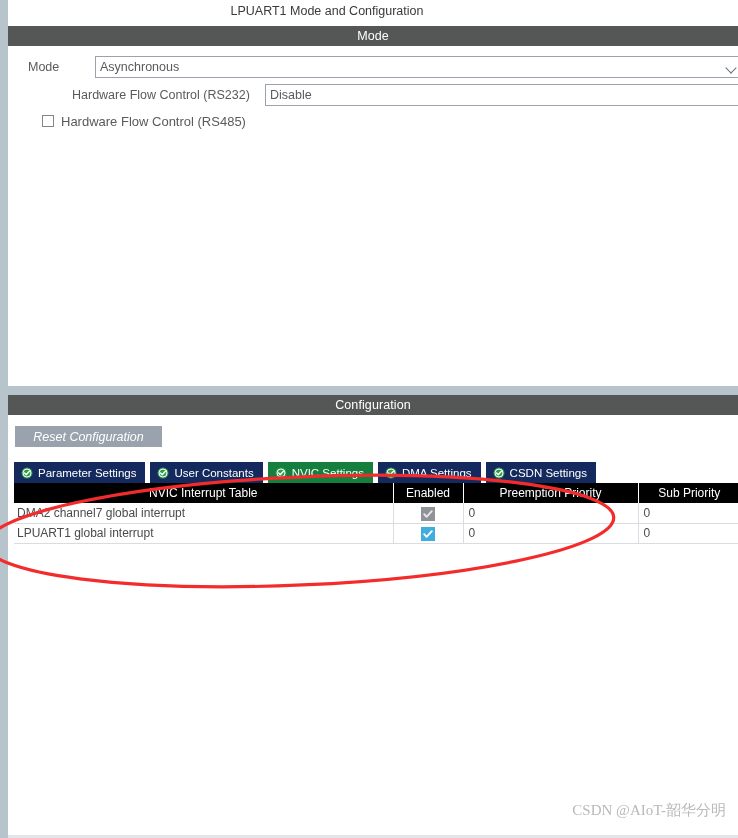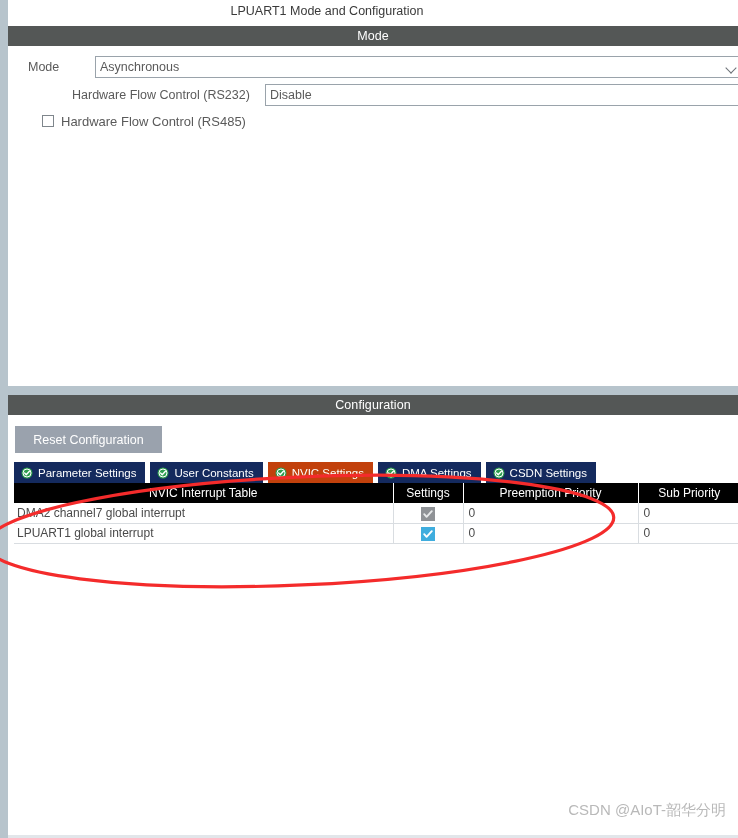--- a/index.html
+++ b/index.html
@@ -123,47 +123,48 @@
 
   
   .config-body {
     position: absolute; left: 8px; top: 415px;
     width: 730px; height: 423px;
     background: #ffffff;
   }
 
   .reset-btn {
     position: absolute; left: 7px; top: 11px;
-    width: 147px; height: 27px;
+    width: 147px; height: 21px;
     background: #9aa2ad;
     border: none;
     color: #ffffff;
     font-size: 12.5px;
     font-family: "Liberation Sans", sans-serif;
     cursor: default;
+    font-style: italic;
   }
 
   
   .tabs {
     position: absolute; left: 6px; top: 47px;
     height: 21px;
     display: flex;
     gap: 5px;
   }
   .tab {
     height: 21px;
     background: #142a5e;
     color: #ffffff;
     font-size: 11.5px;
     display: flex;
     align-items: center;
     padding: 0 9px 0 7px;
     white-space: nowrap;
   }
-  .tab.active { background: #c2410c; }
+  .tab.active { background: #15803d; }
   .tab .ok-icon {
     width: 12px; height: 12px;
     margin-right: 5px;
     flex: 0 0 auto;
   }
 
   
   .nvic-table {
     position: absolute; left: 6px; top: 68px;
     width: 726px;
@@ -215,20 +216,21 @@
     width: 738px; height: 838px;
     pointer-events: none;
   }
 
   
   .watermark {
     position: absolute; right: 12px; bottom: 18px;
     font-size: 15px;
     color: #b9b9b9;
     white-space: nowrap;
+    font-family: Liberation Serif, serif;
   }
   .footer-line {
     position: absolute; left: 8px; bottom: 0px;
     width: 730px; height: 3px;
     background: #e2e6ea;
   }
 </style>
 </head>
 <body>
 
@@ -336,21 +338,21 @@
     <table class="nvic-table">
       <colgroup>
         <col class="col-name">
           <col class="col-en">
           <col class="col-pre">
           <col class="col-sub">
       </colgroup>
       <thead>
         <tr>
           <th>NVIC Interrupt Table</th>
-          <th>Settings</th>
+          <th>Enabled</th>
           <th>Preemption Priority</th>
           <th>Sub Priority</th>
         </tr>
       </thead>
       <tbody>
         <tr>
           <td class="cell-name">DMA2 channel7 global interrupt</td>
           <td class="cell-en">
             <span class="tickbox off">
               <svg width="14" height="14" viewBox="0 0 14 14">

